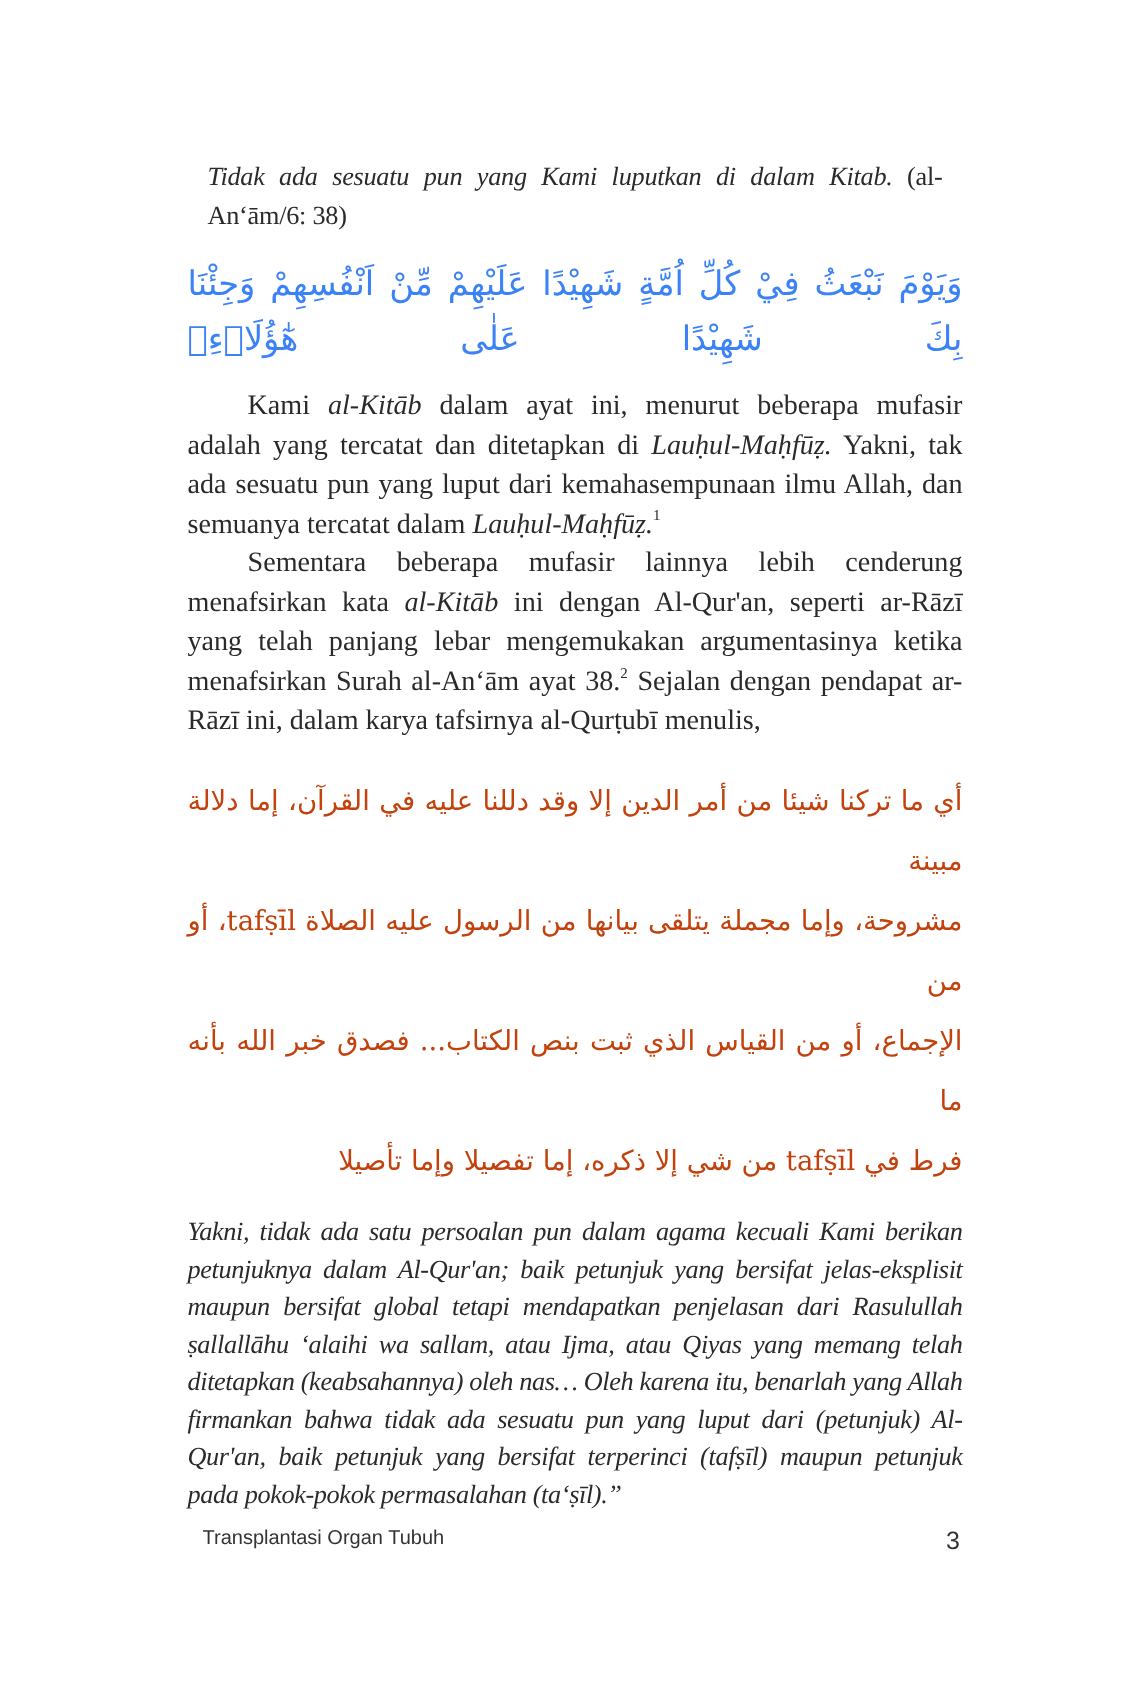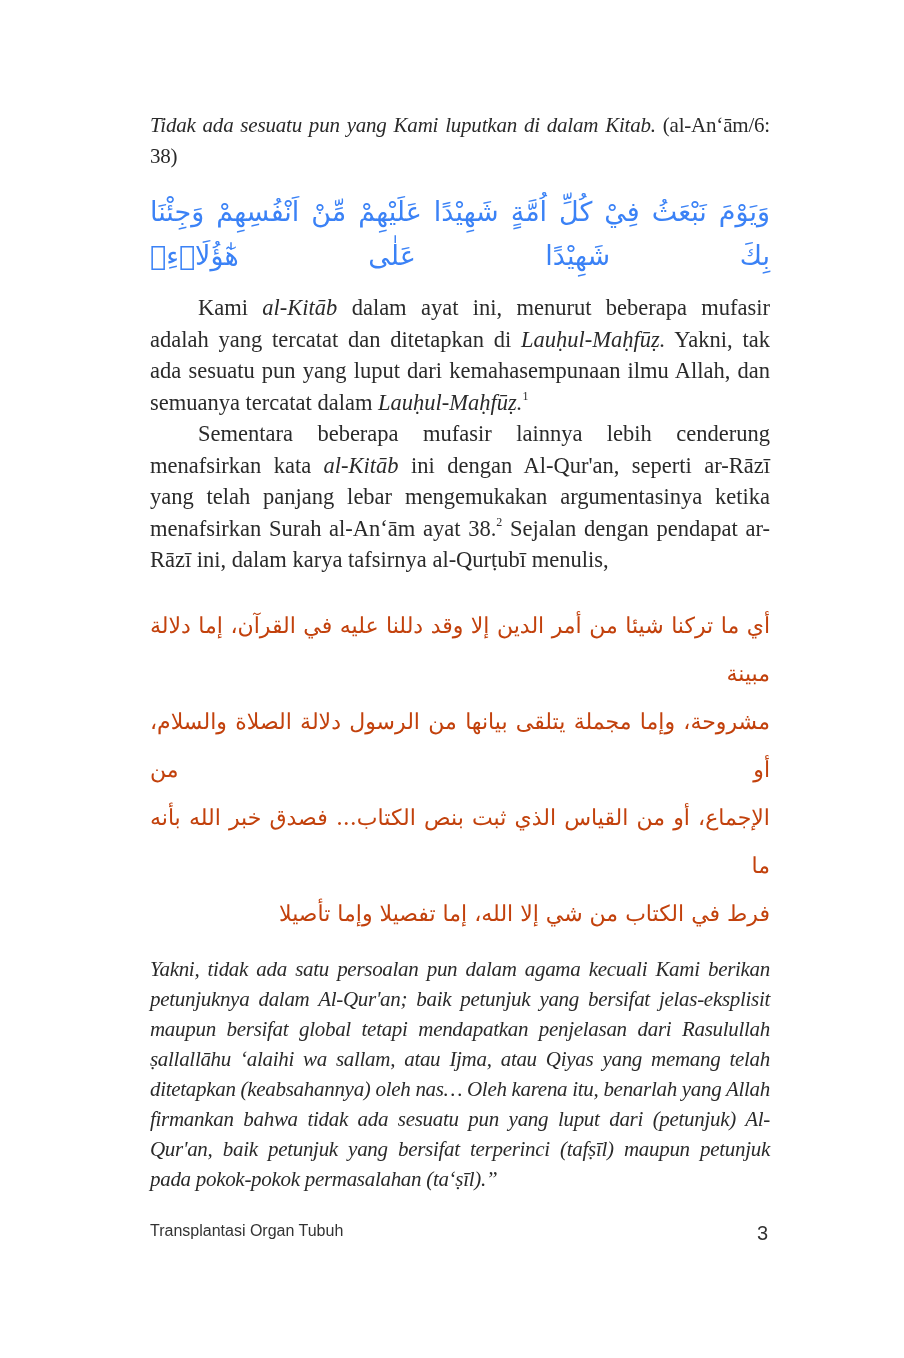--- a/index.html
+++ b/index.html
@@ -18,21 +18,21 @@
     .page {
       position: absolute;
       left: 150px;
       top: 110px;
       width: 620px;
     }
     .verse-translation {
       font-style: italic;
       font-size: 21px;
       line-height: 31px;
-      margin: 0;
+      margin: 16px;
       text-align: justify;
       letter-spacing: -0.2px;
     }
     .verse-translation .ref {
       font-style: normal;
     }
     .arabic-verse {
       direction: rtl;
       text-align: justify;
       text-align-last: justify;
@@ -90,21 +90,21 @@
       position: absolute;
       left: 150px;
       top: 1222px;
       width: 618px;
       font-family: "Liberation Sans", "DejaVu Sans", sans-serif;
       font-size: 16px;
       color: #333;
     }
     .footer .book-title {
       position: absolute;
-      left: 0;
+      left: 12px;
       top: 0;
     }
     .footer .page-number {
       position: absolute;
       right: 0;
       top: 0;
       font-size: 20px;
     }
   </style>
 </head>
@@ -121,23 +121,23 @@
     <div>وَيَوْمَ نَبْعَثُ فِيْ كُلِّ اُمَّةٍ شَهِيْدًا عَلَيْهِمْ مِّنْ اَنْفُسِهِمْ وَجِئْنَا بِكَ شَهِيْدًا عَلٰى هٰٓؤُلَاۤءِۗ</div>
   </div>
 
 
   <p class="body-para"><span>Kami </span><em>al-Kitāb</em><span> dalam ayat ini, menurut beberapa mufasir adalah yang tercatat dan ditetapkan di </span><em>Lauḥul-Maḥfūẓ.</em><span> Yakni, tak ada sesuatu pun yang luput dari kemahasempunaan ilmu Allah, dan semuanya tercatat dalam </span><em>Lauḥul-Maḥfūẓ.</em><sup>1</sup></p>
 
   <p class="body-para"><span>Sementara beberapa mufasir lainnya lebih cenderung menafsirkan kata </span><em>al-Kitāb</em><span> ini dengan Al-Qur'an, seperti ar-Rāzī yang telah panjang lebar mengemukakan argumentasinya ketika menafsirkan Surah al-An‘ām ayat 38.</span><sup>2</sup><span> Sejalan dengan pendapat ar-Rāzī ini, dalam karya tafsirnya al-Qurṭubī menulis,</span></p>
 
   <div class="arabic-quote">
     <div>أي ما تركنا شيئا من أمر الدين إلا وقد دللنا عليه في القرآن، إما دلالة مبينة</div>
-    <div>مشروحة، وإما مجملة يتلقى بيانها من الرسول دلالة الصلاة والسلام، أو من</div>
+    <div>مشروحة، وإما مجملة يتلقى بيانها من الرسول عليه الصلاة tafṣīl، أو من</div>
     <div>الإجماع، أو من القياس الذي ثبت بنص الكتاب... فصدق خبر الله بأنه ما</div>
-    <div class="last">فرط في الكتاب من شي إلا الله، إما تفصيلا وإما تأصيلا</div>
+    <div class="last">فرط في tafṣīl من شي إلا ذكره، إما تفصيلا وإما تأصيلا</div>
   </div>
 
   <p class="quote-translation"><span>Yakni, tidak ada satu persoalan pun dalam agama kecuali Kami berikan petunjuknya dalam Al-Qur'an; baik petunjuk yang bersifat jelas-eksplisit maupun bersifat global tetapi mendapatkan penjelasan dari Rasulullah ṣallallāhu ‘alaihi wa sallam, atau Ijma, atau Qiyas yang memang telah ditetapkan (keabsahannya) oleh nas… Oleh karena itu, benarlah yang Allah firmankan bahwa tidak ada sesuatu pun yang luput dari (petunjuk) Al-Qur'an, baik petunjuk yang bersifat terperinci (tafṣīl) maupun petunjuk pada pokok-pokok permasalahan (ta‘ṣīl).”</span></p>
 
 </div>
 
 <div class="footer">
   <span class="book-title">Transplantasi Organ Tubuh</span>
   <span class="page-number">3</span>
 </div>

